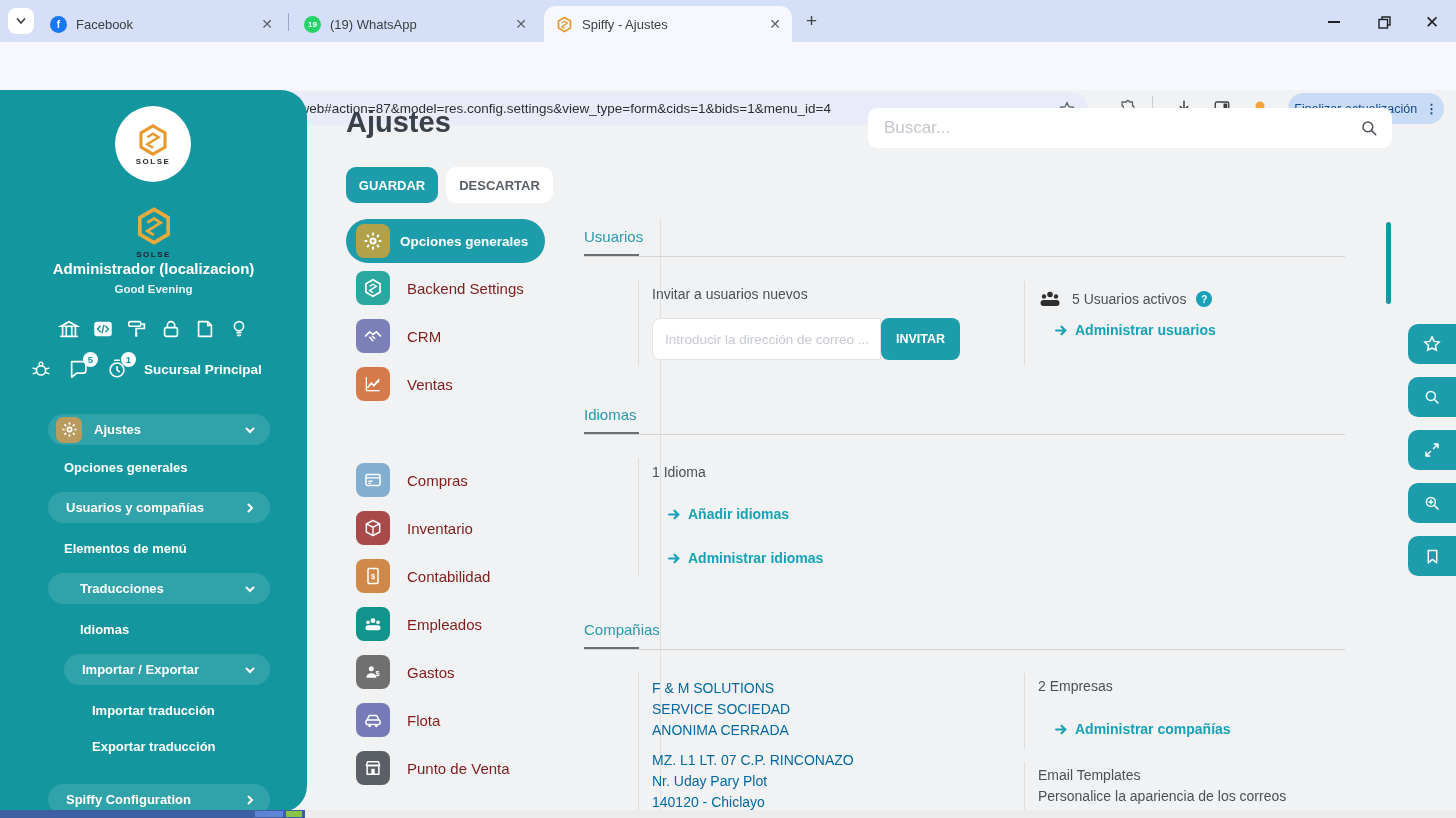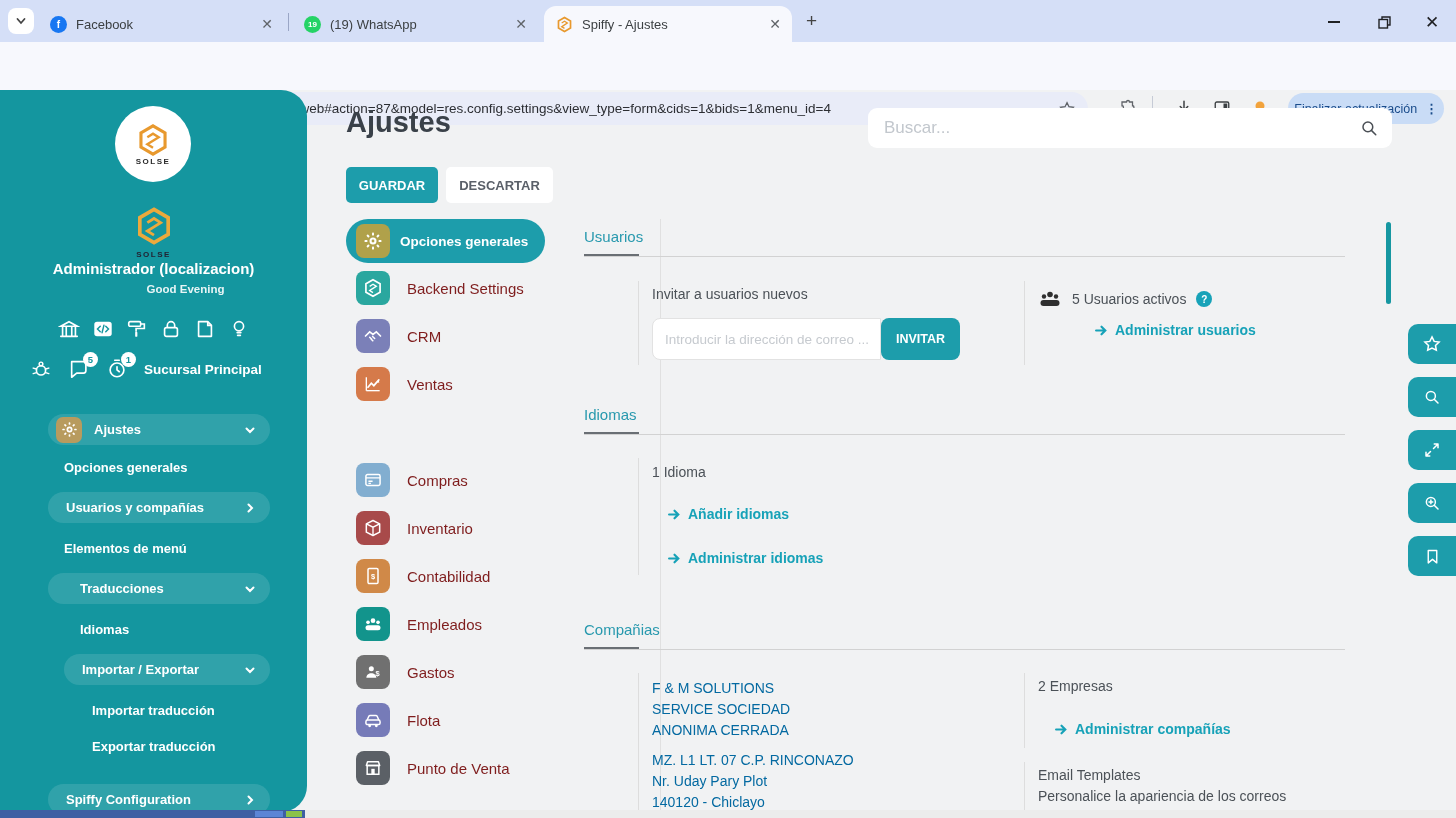--- a/index.html
+++ b/index.html
@@ -22,40 +22,40 @@
     display:flex;align-items:center;justify-content:center;gap:8px;color:#1a4c8b;font-size:12.5px;}
   .wctrl{position:absolute;top:10px;width:24px;height:24px;display:flex;align-items:center;justify-content:center;color:#202124;}
   
   #sidebar{position:absolute;left:0;top:90px;width:307px;height:722px;background:#14969f;
     border-radius:0 26px 26px 0;overflow:hidden;color:#fff;}
   #logoCircle{position:absolute;left:115px;top:16px;width:76px;height:76px;background:#fff;border-radius:50%;
     display:flex;flex-direction:column;align-items:center;justify-content:center;}
   .solseText{font-size:8px;font-weight:bold;letter-spacing:1.5px;color:#2b2b2b;}
   #logo2{position:absolute;left:0;top:116px;width:307px;text-align:center;}
   #username{position:absolute;left:0;top:170px;width:307px;text-align:center;font-size:15px;font-weight:bold;}
-  #greeting{position:absolute;left:0;top:193px;width:307px;text-align:center;font-size:11.5px;color:rgba(255,255,255,.9);font-weight:bold;padding-left:32px;}
+  #greeting{position:absolute;left:0;top:193px;width:307px;text-align:center;font-size:11.5px;color:rgba(255,255,255,.9);font-weight:bold;}
   #iconrow1{position:absolute;left:0;top:228px;width:307px;display:flex;justify-content:center;gap:12px;}
   #iconrow2{position:absolute;left:30px;top:268px;display:flex;align-items:center;gap:16px;}
   .sideicon{width:22px;height:22px;position:relative;}
   .badge{position:absolute;top:-6px;right:-8px;width:15px;height:15px;border-radius:50%;background:#fff;
     color:#14969f;font-size:9.5px;font-weight:bold;display:flex;align-items:center;justify-content:center;}
   #branchname{font-size:13.5px;font-weight:bold;}
   .mpill{position:absolute;left:48px;width:222px;height:31px;border-radius:16px;background:rgba(255,255,255,.12);
     display:flex;align-items:center;font-size:13px;font-weight:bold;color:#fff;}
   .mtext{position:absolute;font-size:13px;font-weight:bold;color:#fff;}
   .chev{margin-left:auto;margin-right:14px;flex:0 0 12px;}
   
   #main{position:absolute;left:307px;top:90px;width:1149px;height:722px;overflow:hidden;}
   #pagetitle{position:absolute;left:39px;top:16px;font-size:29px;font-weight:600;color:#3a4149;}
   #searchbox{position:absolute;left:561px;top:18px;width:524px;height:40px;background:#fff;border-radius:9px;
     display:flex;align-items:center;padding:0 14px;box-sizing:border-box;}
   #searchbox input{border:none;outline:none;flex:1;font-size:17px;color:#444;background:transparent;
     font-family:"Liberation Sans",sans-serif;}
   #searchbox input::placeholder{color:#c2c7cd;}
-  .btn{position:absolute;top:77px;height:36px;border-radius:5px;font-size:13px;font-weight:bold;
+  .btn{position:absolute;top:77px;height:36px;border-radius:10px;font-size:13px;font-weight:bold;
     display:flex;align-items:center;justify-content:center;cursor:default;}
   #btn-save{left:39px;width:92px;background:#1d9dab;color:#fff;}
   #btn-discard{left:139px;width:107px;background:#fff;color:#5a6069;}
   
   #navactive{position:absolute;left:39px;top:129px;width:199px;height:44px;border-radius:22px;background:#1d9dab;
     display:flex;align-items:center;}
   #navactive .lbl{color:#fff;font-size:13.5px;font-weight:bold;margin-left:10px;}
   .navitem{position:absolute;left:49px;width:260px;height:34px;display:flex;align-items:center;}
   .navicon{width:34px;height:34px;border-radius:8px;display:flex;align-items:center;justify-content:center;flex:0 0 34px;}
   .navlbl{margin-left:17px;font-size:15px;color:#7f1d1d;}
@@ -452,21 +452,21 @@
   <div class="abs" style="left:731px;top:197px;display:flex;align-items:center;gap:10px;">
     <svg width="24" height="24" viewBox="0 0 24 24" fill="#2f2f2f">
         <circle cx="12" cy="7.5" r="2.8"></circle>
         <circle cx="6" cy="9.5" r="2.2"></circle>
         <circle cx="18" cy="9.5" r="2.2"></circle>
         <rect x="2.5" y="13" width="19" height="6" rx="3"></rect>
       </svg>
     <span class="flabel">5 Usuarios activos</span>
     <span class="qbadge">?</span>
   </div>
-  <div class="abs link" style="left:788px;top:232px;">
+  <div class="abs link" style="left:748px;top:232px;">
     <svg width="13" height="13" viewBox="0 0 12 12">
         <path d="M1 6h8M6 2.5L9.5 6 6 9.5" stroke="#17a2b8" stroke-width="2" fill="none" stroke-linecap="round"></path>
       </svg>
     <span>Administrar usuarios</span>
   </div>
 
   <div class="shead" style="top:316px;">Idiomas</div>
   <div class="sline-dark" style="top:342px;"></div>
   <div class="sline" style="top:344px;"></div>
 

